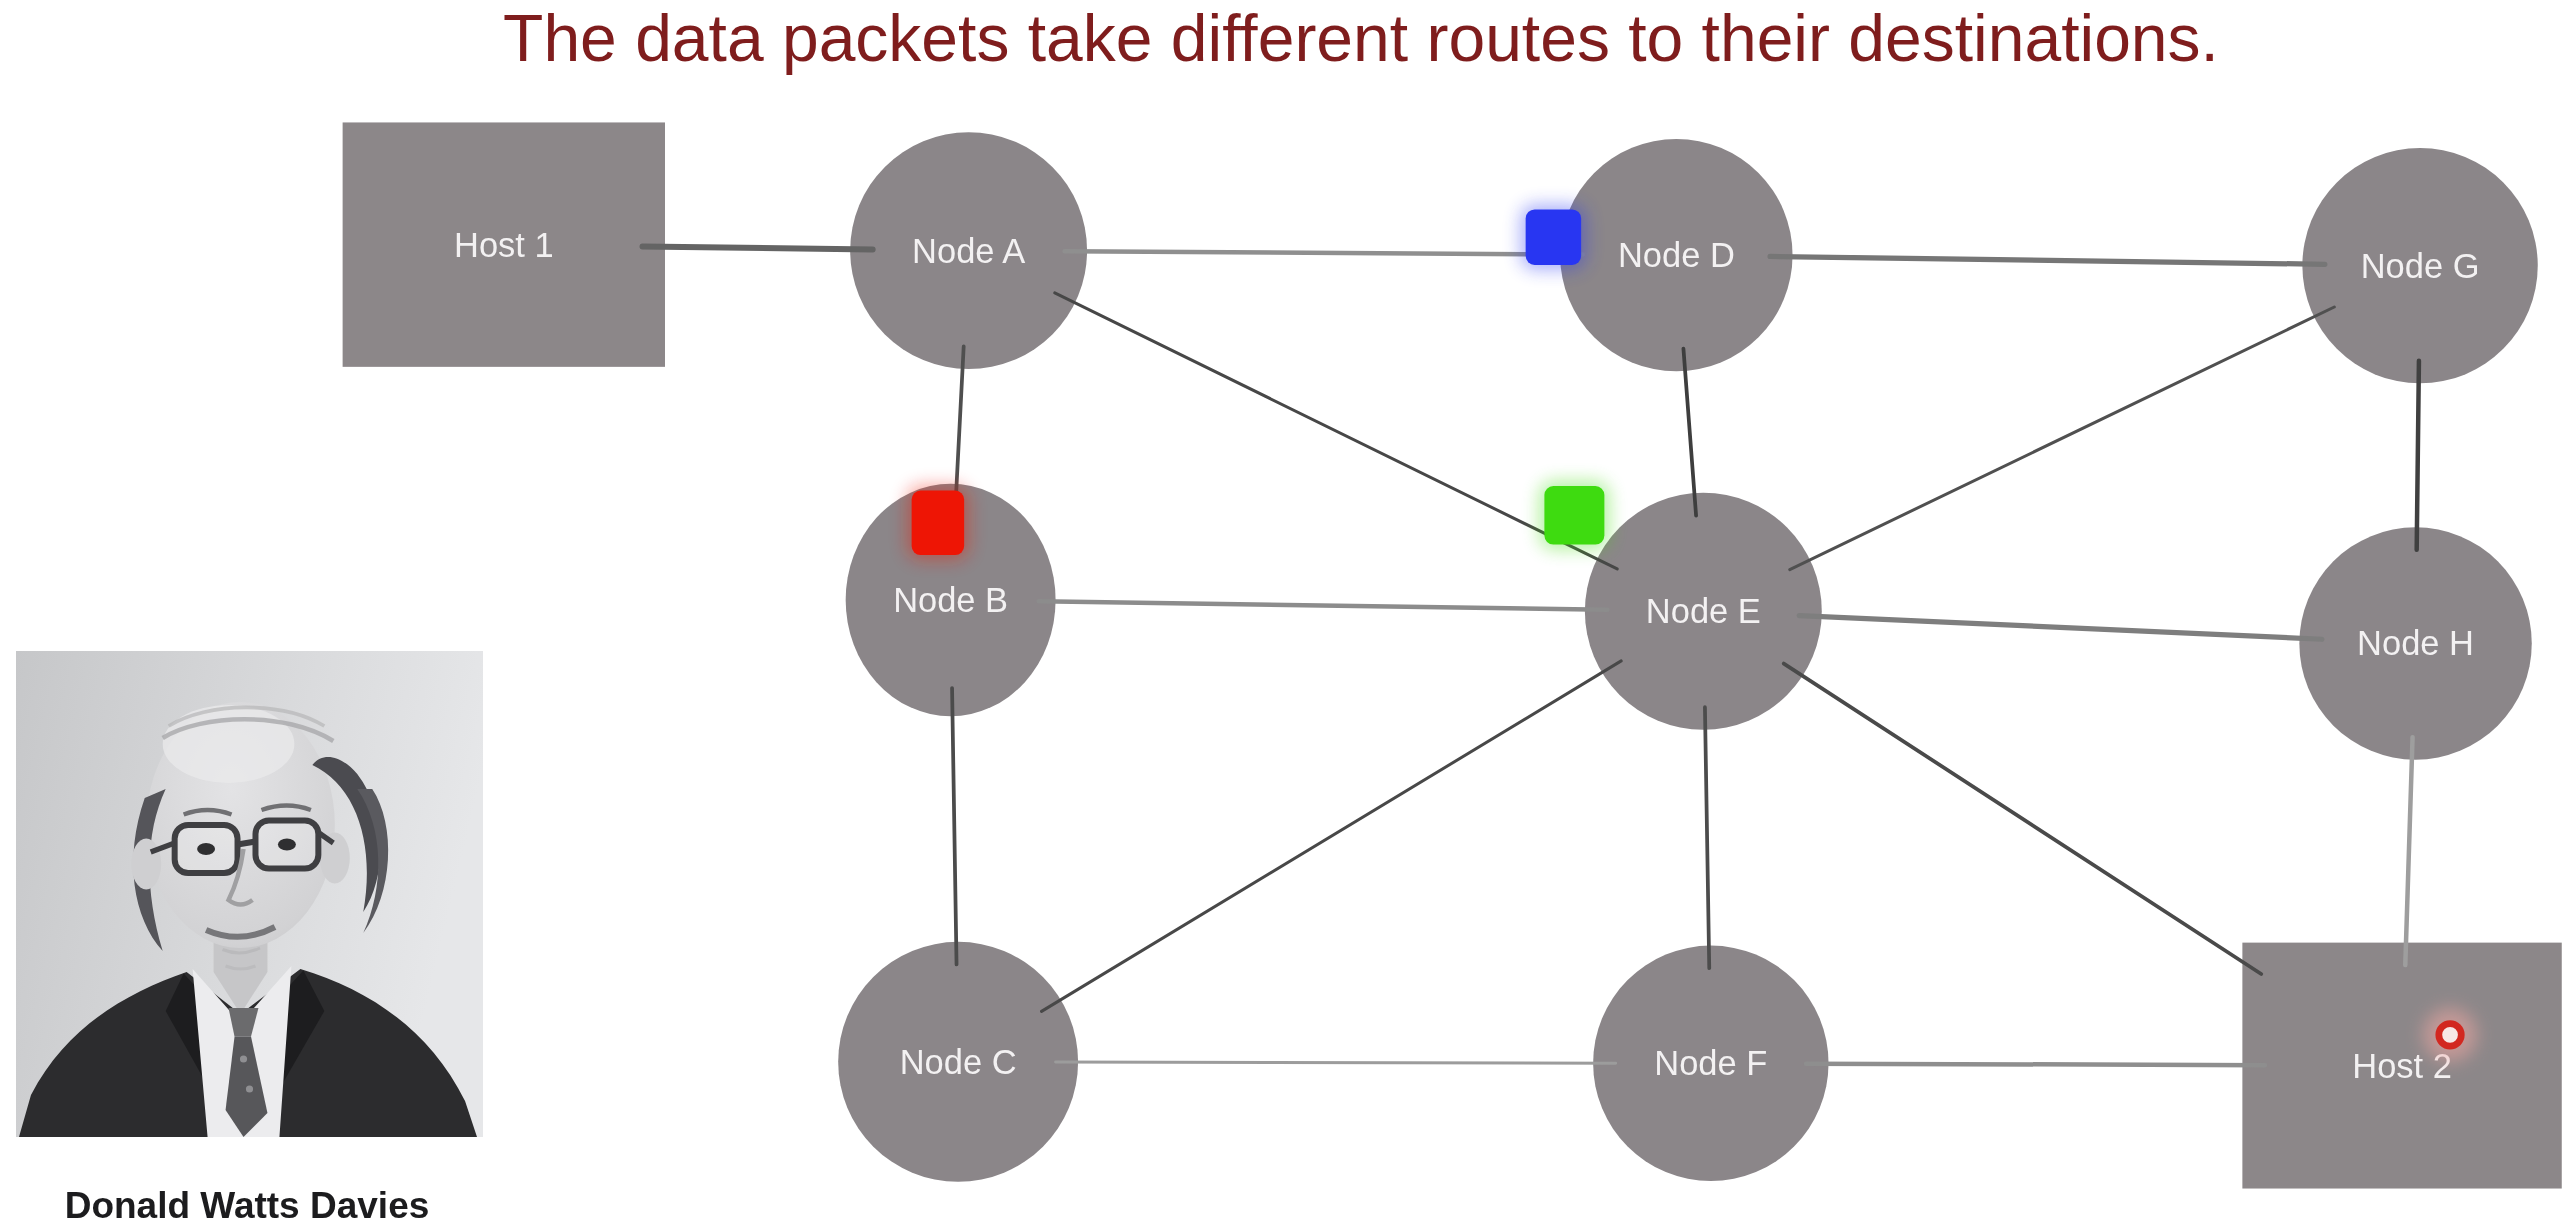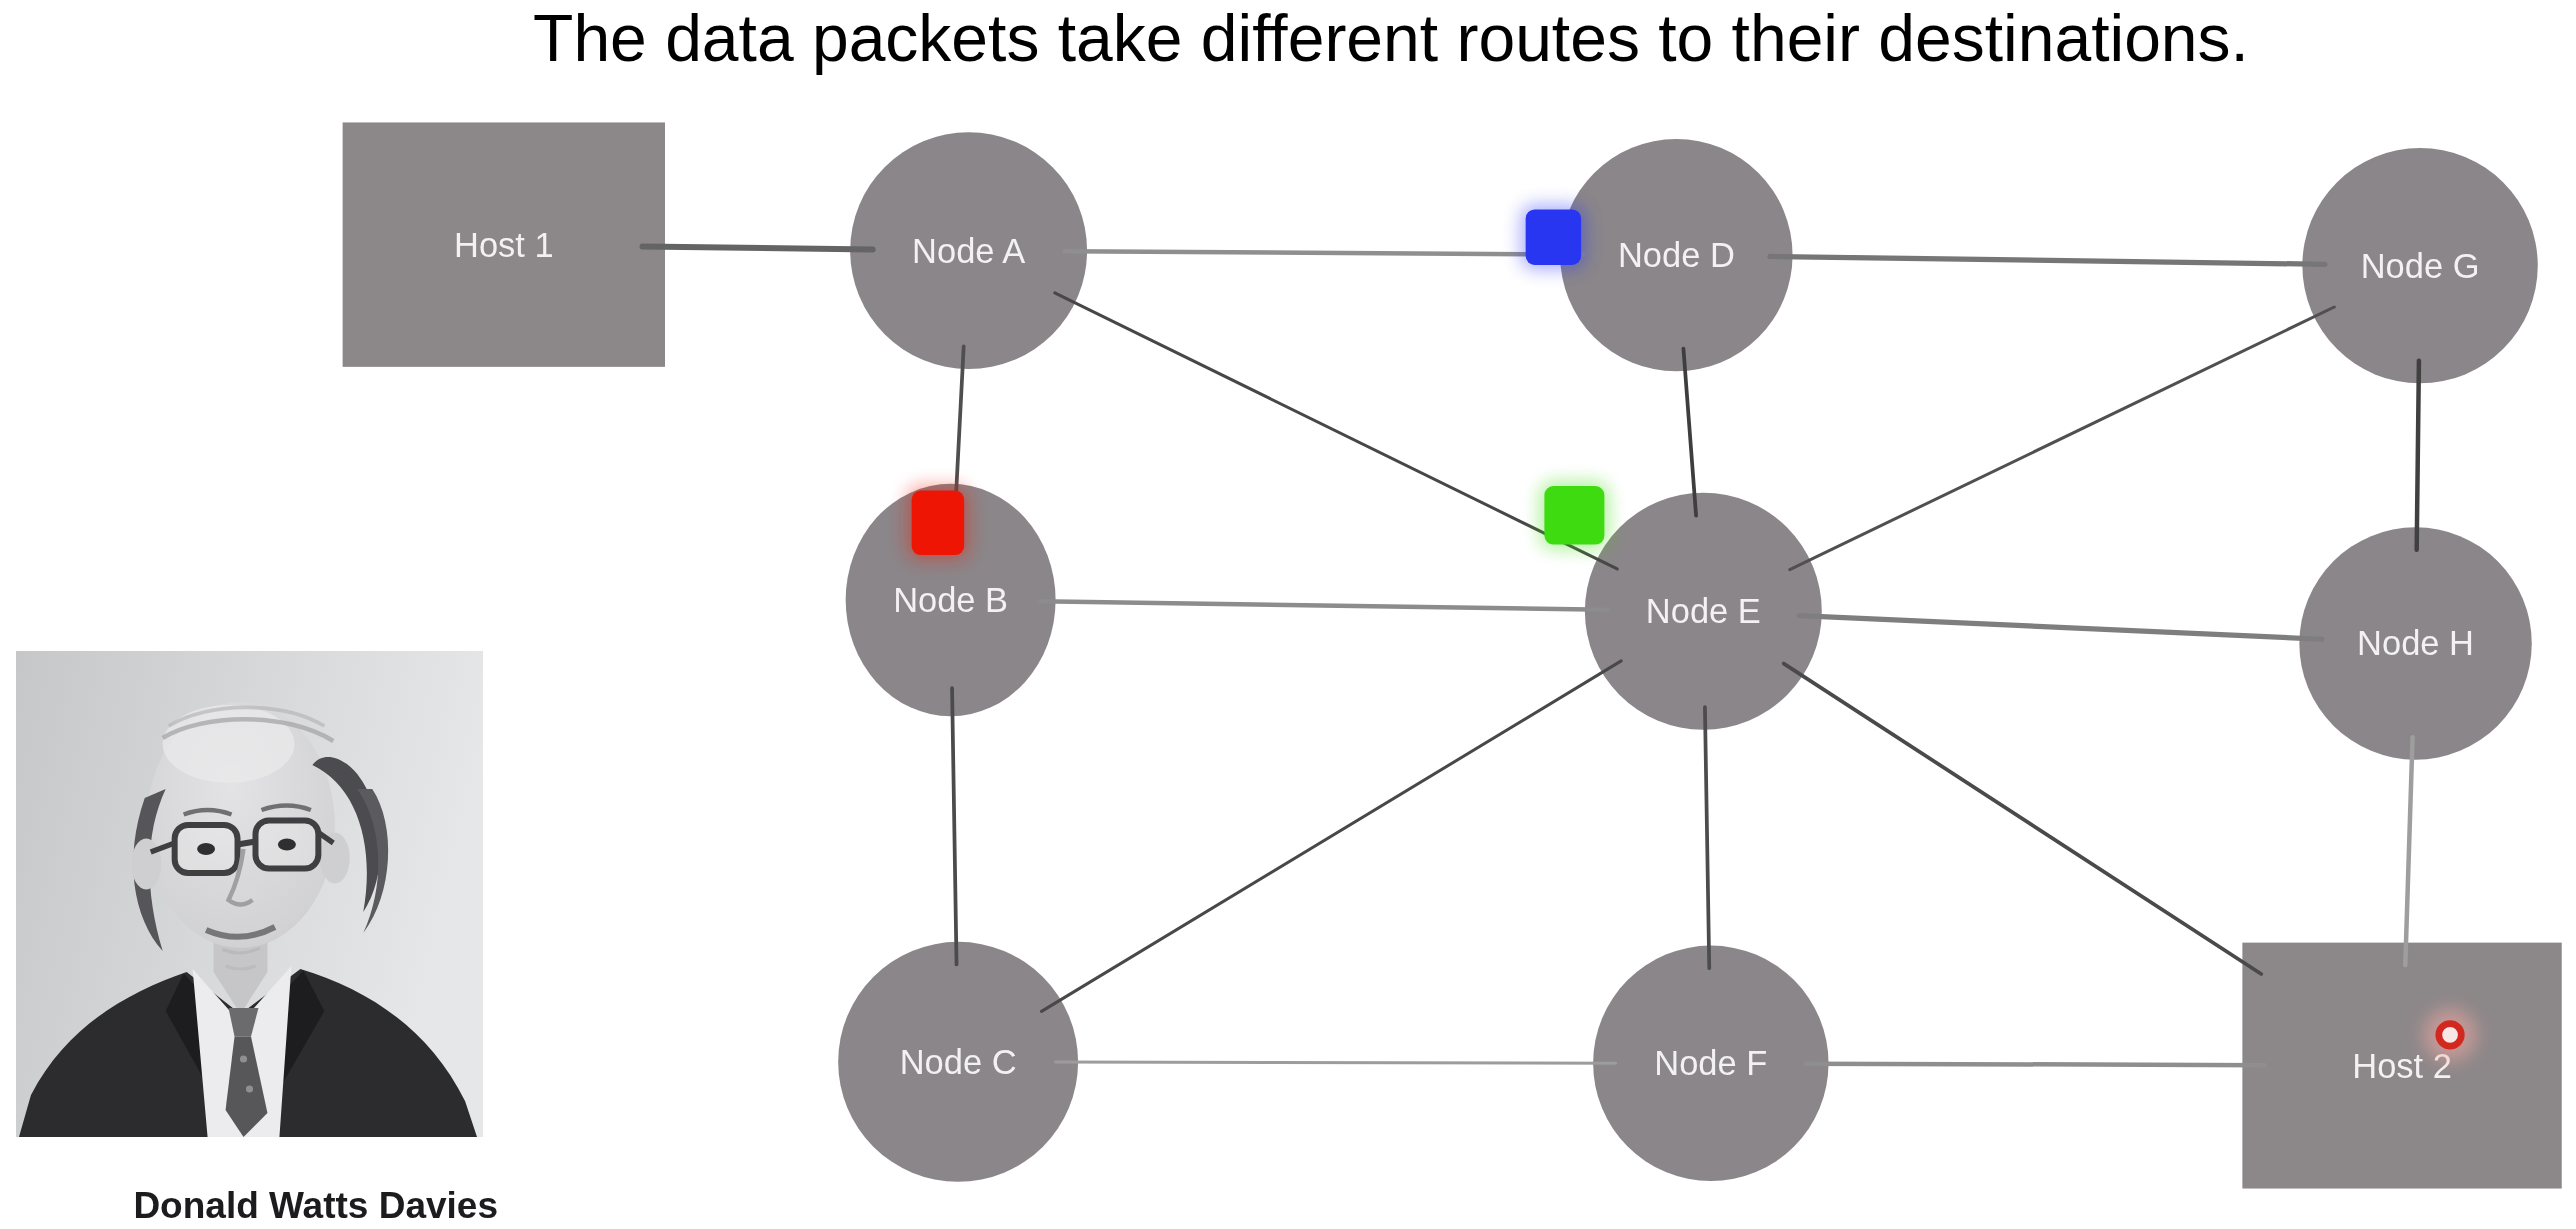--- a/index.html
+++ b/index.html
@@ -2,30 +2,30 @@
 <html style="font-size:12px"><head>
 <meta charset="utf-8">
 <style>
   html,body{margin:0;padding:0;}
   body{
     width:2576px;height:1230px;position:relative;overflow:hidden;
     background:#ffffff;
     font-family:"Liberation Sans", sans-serif;
   }
   .title{
-    position:absolute;left:349px;top:0;width:2084px;
+    position:absolute;left:319px;top:0;width:2084px;
     text-align:center;font-size:66px;line-height:76px;font-weight:400;
-    color:#000000;
+    color:#7f1d1d;
   }
   #net-svg{position:absolute;left:0;top:0;}
   .portrait{position:absolute;left:15.7px;top:651px;width:467px;height:486px;margin:0;}
   .portrait svg{width:100%;height:100%;display:block;}
   .caption{
-    position:absolute;left:24px;top:1185px;width:474px;
-    text-align:right;font-weight:700;font-size:37px;line-height:42px;
+    position:absolute;left:10px;top:1185px;width:474px;
+    text-align:center;font-weight:700;font-size:37px;line-height:42px;
     color:#1c1c1e;
   }
 </style>
 </head>
 <body>
 
 <div class="title">The data packets take different routes to their destinations.</div>
 
 <svg id="net-svg" width="2576" height="1230" viewBox="0 0 3436 1640">
   <defs>

